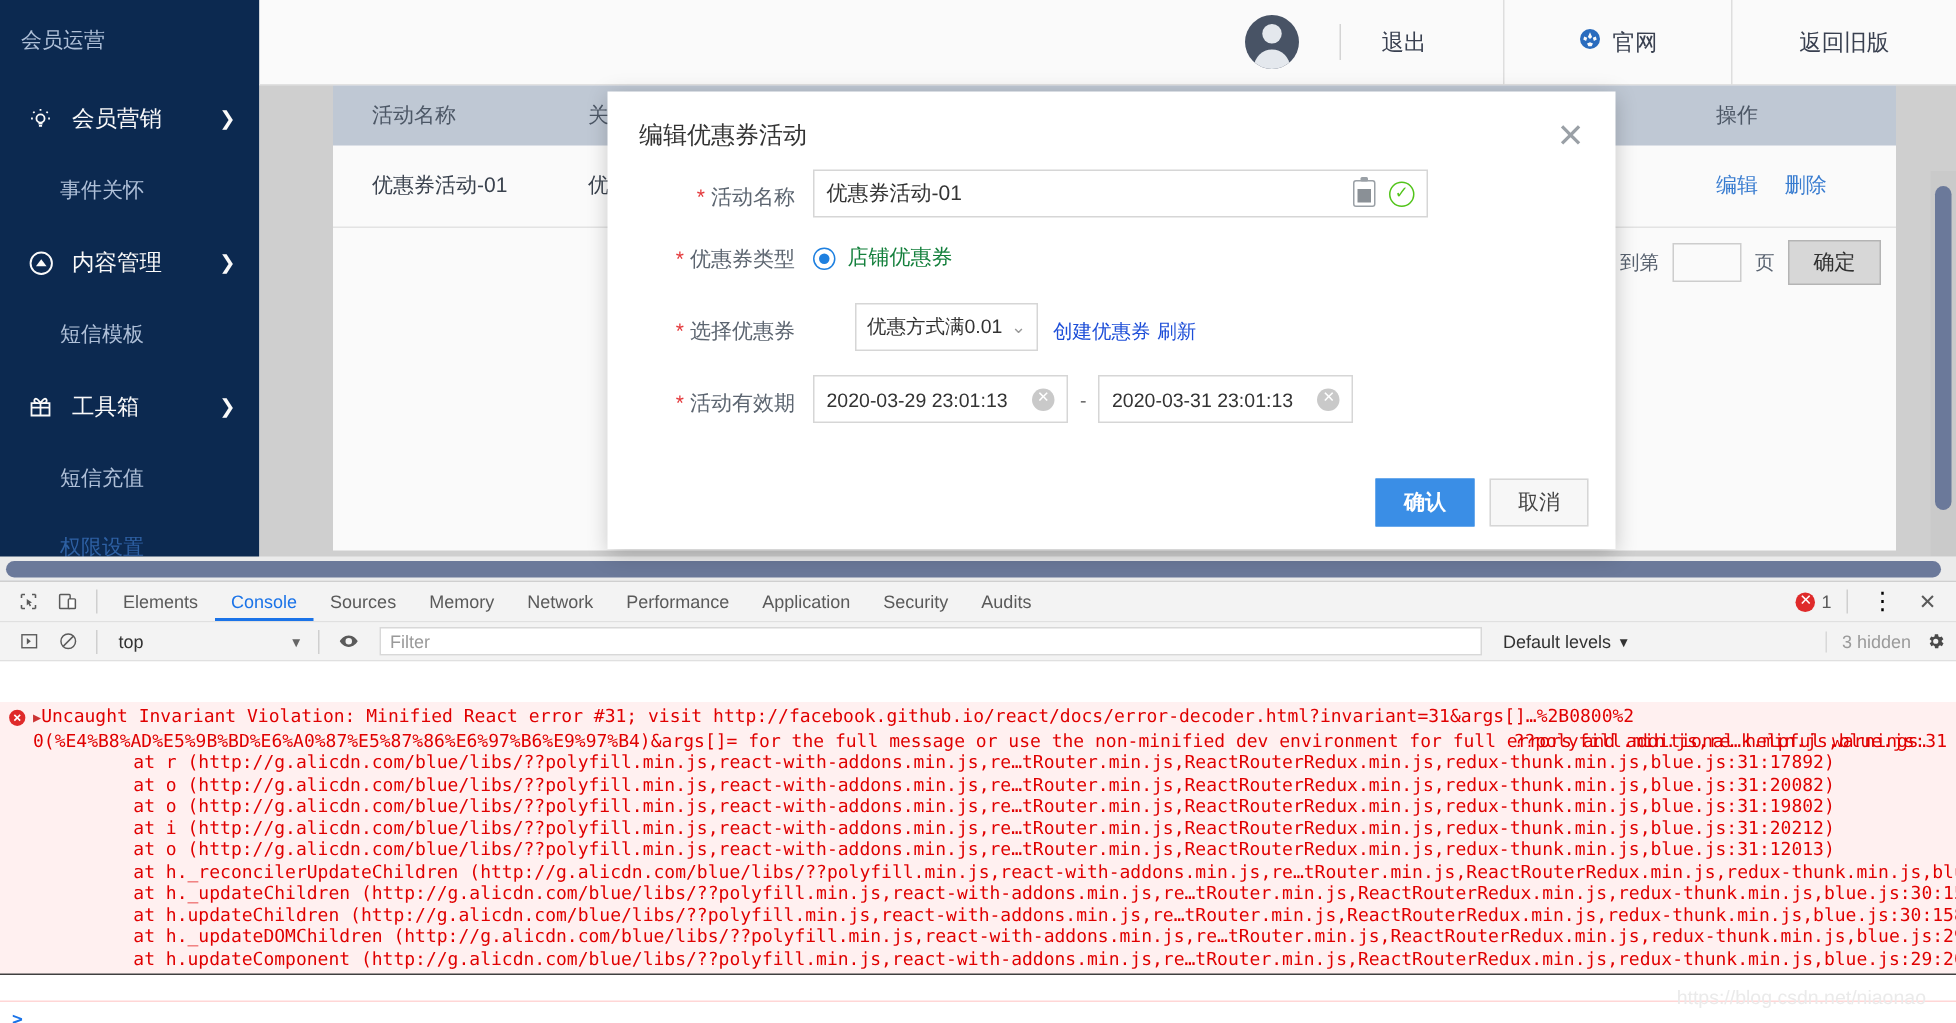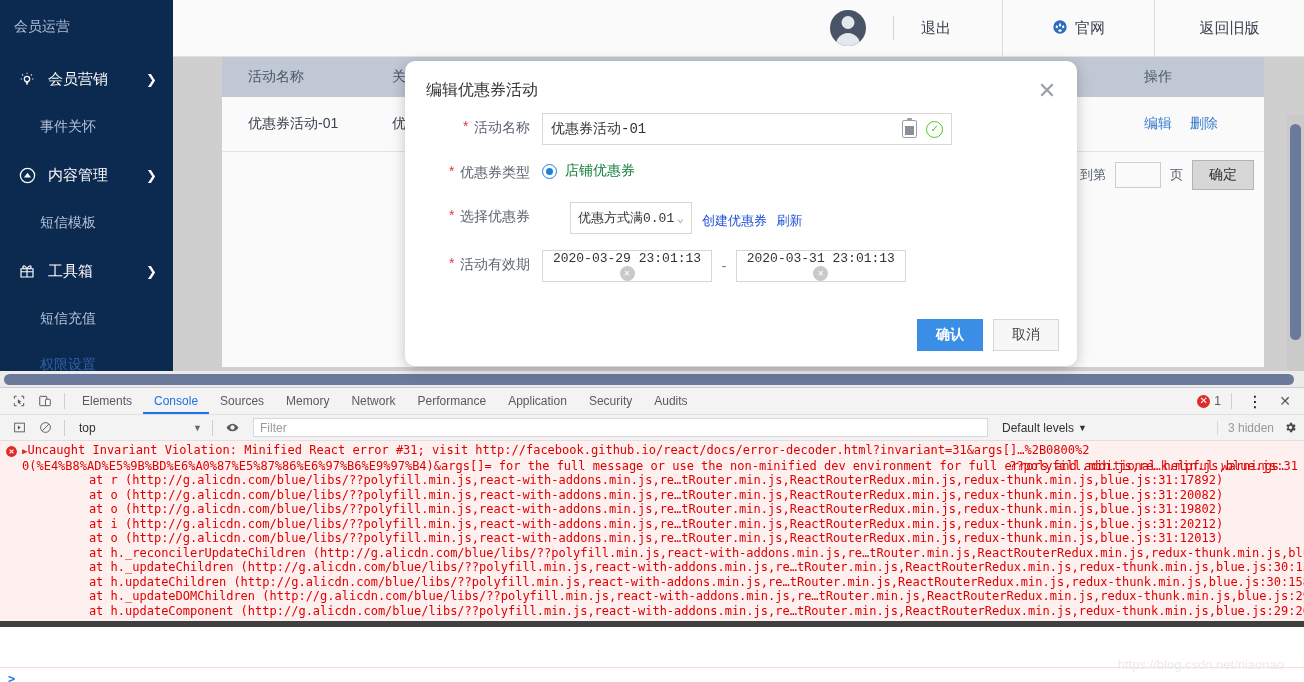--- a/index.html
+++ b/index.html
@@ -85,28 +85,28 @@
   
   #pg-vscroll { position:absolute; right:0; top:57px; width:17px; bottom:16px; background:#cfcfcf; }
   #pg-vthumb { position:absolute; left:3px; top:10px; width:11px; height:216px; border-radius:6px; background:#6e7c9e; }
   #pg-hscroll { position:absolute; left:0; bottom:0; right:0; height:16px; background:#f0f0f0; }
   #pg-hthumb { position:absolute; left:4px; top:3px; width:1290px; height:11px; border-radius:6px; background:#6e7c9e; }
 
   
   #overlay { position:absolute; left:0; top:0; width:1304px; height:387px; background:rgba(0,0,0,0.02); }
   #modal {
     position:absolute; left:405px; top:61px; width:672px; height:305px;
-    background:#ffffff; box-shadow:0 3px 14px rgba(0,0,0,.22);border-radius:10px;
+    background:#ffffff; box-shadow:0 3px 14px rgba(0,0,0,.22);
   }
   #modal-title { position:absolute; left:21px; top:19px; font-size:16px; color:#333; }
   #modal-close {
     position:absolute; right:16px; top:16px; width:28px; height:28px;
     display:flex; align-items:center; justify-content:center; color:#9aa0a6; font-size:22px; cursor:pointer;
   }
-  .form-row { position:absolute; display:flex; align-items:flex-start;font-family:Liberation Mono, monospace; }
+  .form-row { position:absolute; display:flex; align-items:center; }
   .f-label { width:125px; text-align:right; font-size:14px; color:#5c6570; padding-top:6px; white-space:nowrap;}
   .req { color:#e4393c; margin-right:4px; }
   .f-field { margin-left:12px; }
   .txt-input {
     width:410px; height:32px; border:1px solid #d6d6d6; background:#fff;
     display:flex; align-items:center; padding:0 8px; font-size:14px; color:#333; position:relative;
   }
   .txt-input .val { flex:1; }
   .clip-icon { width:15px; height:18px; border:1.6px solid #9aa0a6; border-radius:2px; position:relative; margin-right:9px; }
   .clip-icon:before { content:""; position:absolute; left:2px; right:2px; bottom:2px; height:9px; background:#8a9096; }
@@ -122,21 +122,21 @@
   }
   .radio i { width:7px; height:7px; border-radius:50%; background:#1e80e0; display:block; }
   .select-box {
     width:122px; height:32px; border:1px solid #d6d6d6; background:#fff;
     display:flex; align-items:center; padding:0 7px; font-size:13px; color:#333; justify-content:space-between;
   }
   .sel-chev { color:#999; font-size:12px; }
   .link-blue { color:#1d4ed8; font-size:13px; cursor:pointer; }
   .date-box {
     width:170px; height:32px; border:1px solid #d6d6d6; background:#fff;
-    display:flex; align-items:center; padding:0 8px; font-size:13px; color:#333; justify-content:space-between;flex-direction:column;
+    display:flex; align-items:center; padding:0 8px; font-size:13px; color:#333; justify-content:space-between;
   }
   .clr-circle {
     width:15px; height:15px; border-radius:50%; background:#c9c9c9; color:#fff;
     display:flex; align-items:center; justify-content:center; font-size:10px; line-height:1;
   }
   .dash { color:#666; font-size:13px; margin:0 8px; padding-top:6px; }
   .btn {
     height:32px; min-width:64px; padding:0 18px; font-size:14px;
     display:flex; align-items:center; justify-content:center; cursor:pointer;
   }
@@ -174,23 +174,23 @@
   .filter-input {
     flex:1; height:19px; margin-left:8px; background:#fff; border:1px solid #d8d8d8;
     display:flex; align-items:center; padding:0 6px; font-size:12px; color:#9a9a9a; max-width:735px;
   }
   .levels { margin-left:14px; display:flex; align-items:center; gap:4px; font-size:12px; color:#333; cursor:pointer;}
   .hidden-note { position:absolute; right:30px; font-size:12px; color:#9a9a9a; border-left:1px solid #d8d8d8; padding-left:10px;}
   .gear { position:absolute; right:6px; width:16px; height:16px; display:flex; align-items:center; justify-content:center;}
 
   #console-body { position:absolute; left:0; top:53px; right:0; bottom:0; background:#fff; overflow:hidden; }
   #err-block {
-    background:#fff0f0; border-bottom:6px solid #404040; padding:2px 0 3px 0;
+    background:#fff0f0; border-bottom:1px solid #404040; padding:2px 0 3px 0;
     font-family:"DejaVu Sans Mono","Liberation Mono",monospace; font-size:12px; color:#e00000;
-    line-height:14.5px; position:relative;
+    line-height:14.5px; position:relative;margin-top:27px;
   }
   .err-icon-c { position:absolute; left:5px; top:4px; }
   .err-line { white-space:pre; padding-left:0; }
   .err-head { padding-left:22px; text-indent:0; }
   .arrow-tri { color:#c33; font-size:9px; }
   .stack { padding-left:60px; white-space:pre; }
   #prompt-row {
     position:absolute; left:0; top:226px; right:0; height:22px;
     display:flex; align-items:center; padding-left:8px; border-top:1px solid #ffd6d6;
   }

